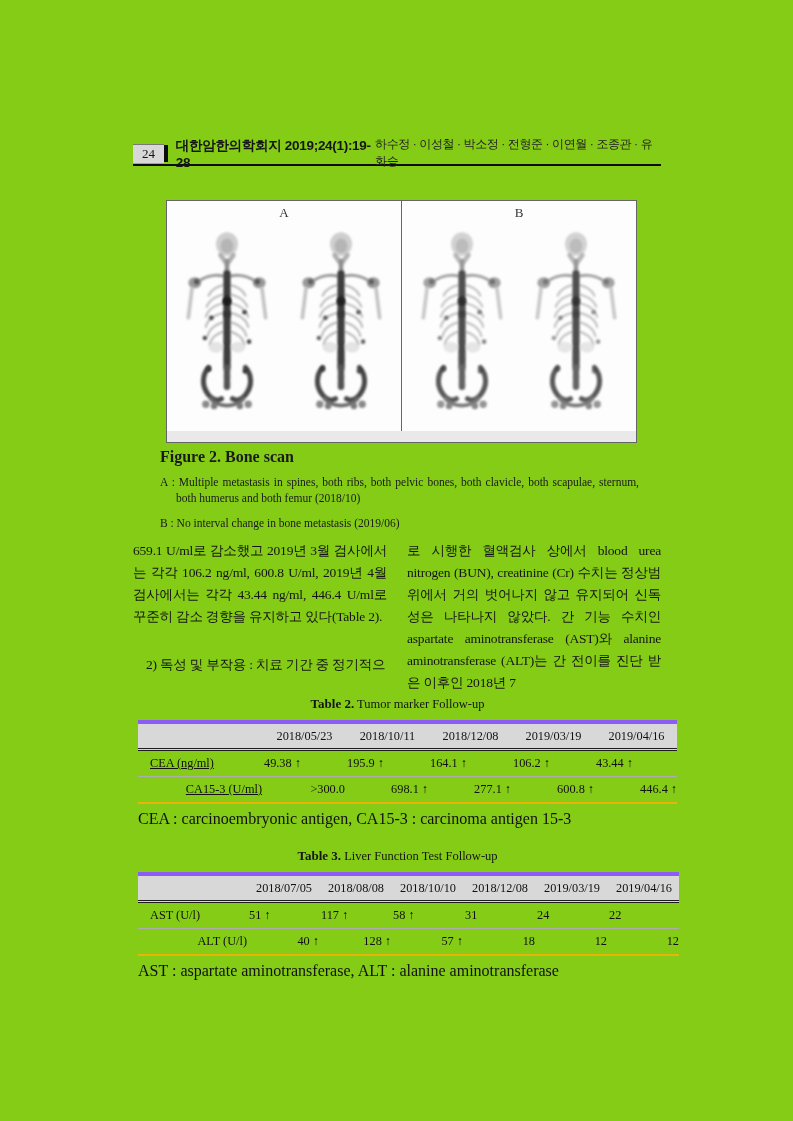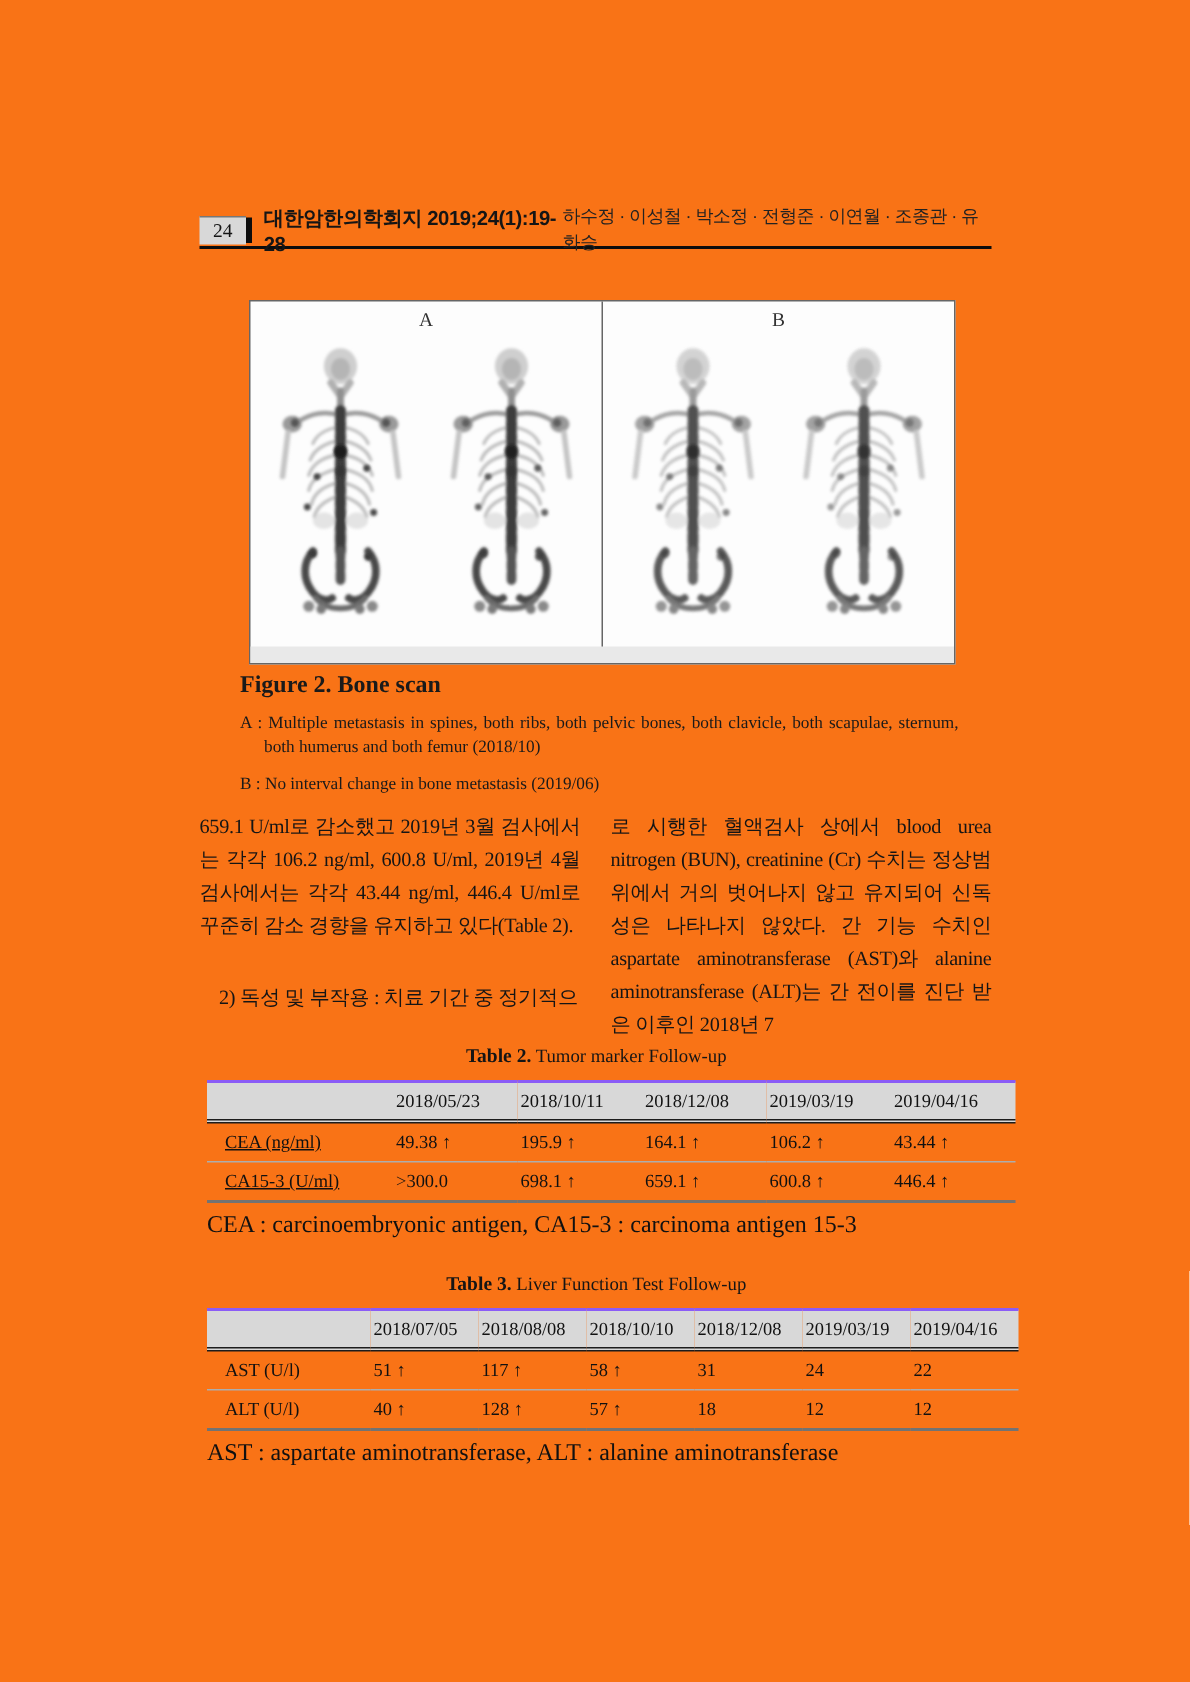--- a/index.html
+++ b/index.html
@@ -1,16 +1,16 @@
 <!DOCTYPE html>
 <html><head>
 <meta charset="utf-8">
 <style>
   html,body{margin:0;padding:0;background:#ffffff;}
-  .page{position:relative;width:793px;height:1121px;background:#f97316;overflow:hidden;
+  .page{position:relative;width:793px;height:1121px;background:#84cc16;overflow:hidden;
         font-family:"Liberation Serif", serif;color:#151515;}
 
   
   .runhead{position:absolute;left:133px;top:143px;width:528px;height:21px;
            border-bottom:2px solid #0d0d0d;display:flex;align-items:center;}
   .pagenum{background:#d8d8d8;border-top:1px solid #777;padding:1px 9px 2px 9px;
            font-size:13px;line-height:15px;}
   .headbar{width:4px;height:17px;background:#0d0d0d;margin:0 8px 0 0;}
   .jtitle{font-family:"Liberation Sans", sans-serif;font-weight:bold;font-size:13.5px;
           letter-spacing:-0.3px;}
@@ -45,25 +45,25 @@
 
   
   .tblock{position:absolute;left:138px;width:517px;}
   .tblock2{top:696px;}
   .tblock3{top:848px;font-family:Liberation Serif, serif;}
   .ttitle{font-size:12.5px;margin:0 0 8px 2px;text-align:center;}
   .ttitle b{font-size:13px;}
   table{width:517px;border-collapse:collapse;table-layout:fixed;
         font-size:12.3px;color:#111;}
   thead tr{background:#d8d8d8;}
-  thead td{border-top:2px solid #8b5cf6;border-bottom:3px double #1c1c1c;
-           height:24px;padding:0 0 0 2px;text-align:left;}
+  thead td{border-top:4px solid #8b5cf6;border-bottom:3px double #1c1c1c;
+           height:24px;padding:0 0 0 2px;text-align:center;}
   tbody td{height:25px;padding:0 0 0 2px;text-align:left;}
   tbody tr.mid td{border-bottom:1px solid #adadad;}
-  tbody tr.last td{border-bottom:2px solid #737373;}
+  tbody tr.last td{border-bottom:2px solid #eab308;text-align:right;}
   td.rowlabel{padding-left:12px;}
   .t2 .c0{width:112px;text-decoration:underline;} .t2 .cv{width:81px;}
   .t3 .c0{width:97px;}  .t3 .cv{width:70px;}
   .tfoot{font-size:16px;margin:6px 0 0 0;color:#111;}
 </style>
 </head>
 <body>
 
 <svg width="0" height="0" style="position:absolute" aria-hidden="true">
   <defs>
@@ -201,21 +201,21 @@
           <td class="cv">49.38 ↑</td>
           <td class="cv">195.9 ↑</td>
           <td class="cv">164.1 ↑</td>
           <td class="cv">106.2 ↑</td>
           <td class="cv">43.44 ↑</td>
         </tr>
         <tr class="last">
           <td class="c0 rowlabel">CA15-3 (U/ml)</td>
           <td class="cv">&gt;300.0</td>
           <td class="cv">698.1 ↑</td>
-          <td class="cv">659.1 ↑</td>
+          <td class="cv">277.1 ↑</td>
           <td class="cv">600.8 ↑</td>
           <td class="cv">446.4 ↑</td>
         </tr>
       </tbody>
     </table>
     <p class="tfoot">CEA : carcinoembryonic antigen, CA15-3 : carcinoma antigen 15-3</p>
   </div>
 
   <div class="tblock tblock3">
     <p class="ttitle"><b>Table 3.</b><span> Liver Function Test Follow-up</span></p>

